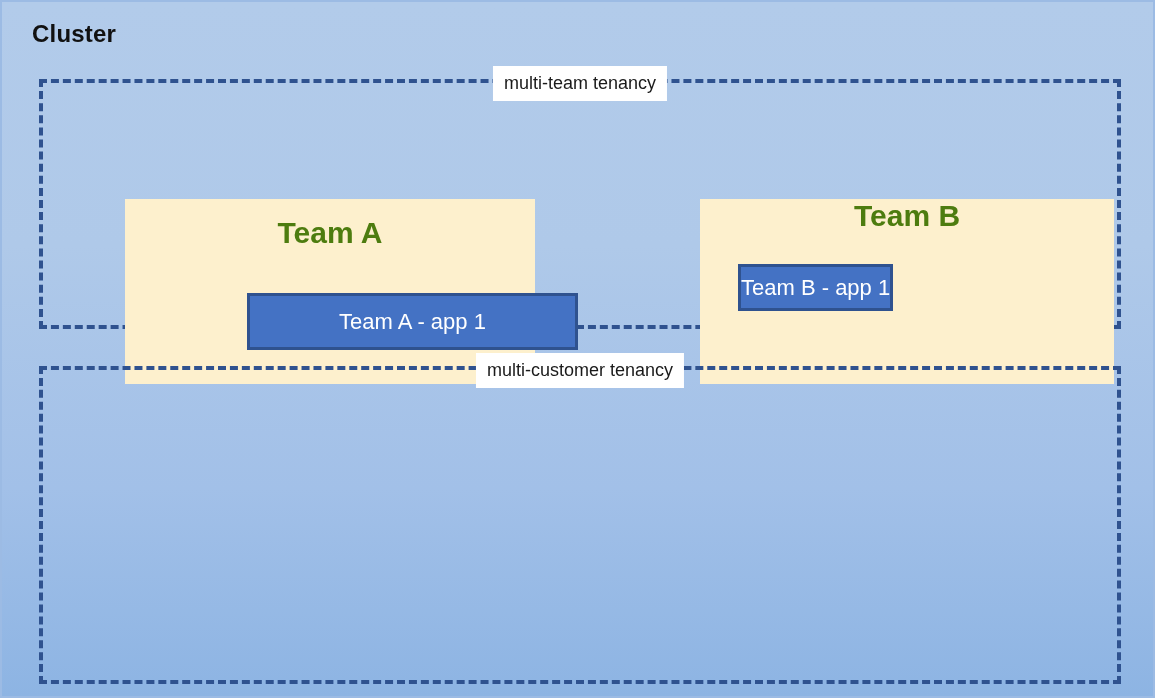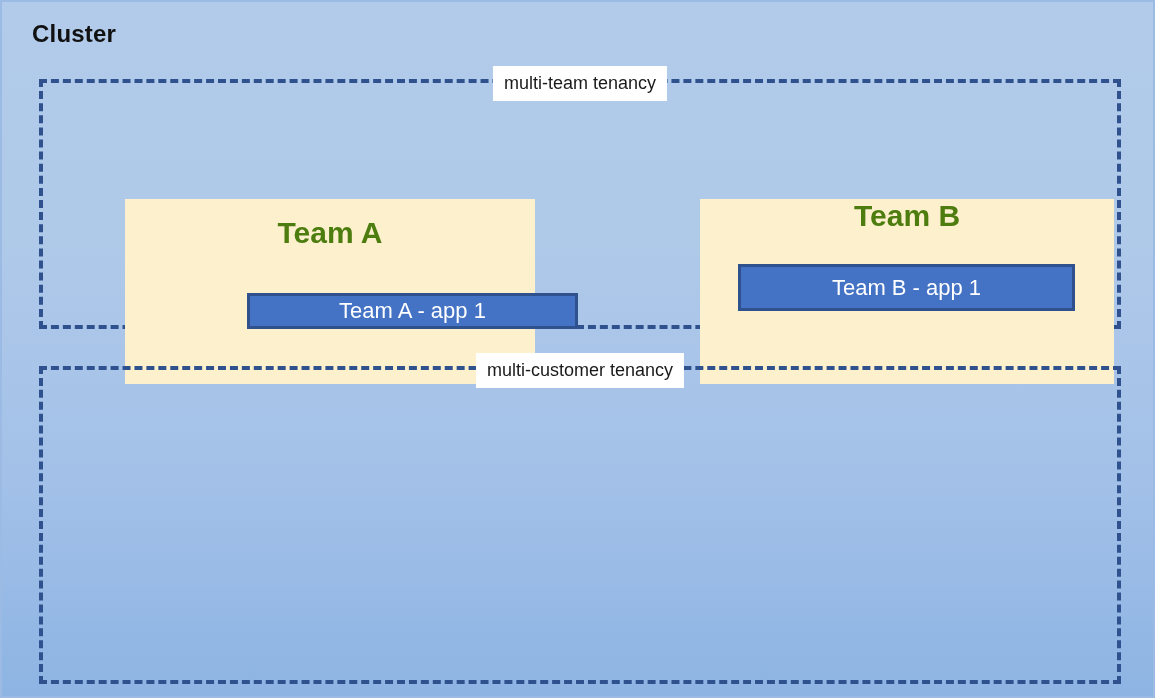--- a/index.html
+++ b/index.html
@@ -120,30 +120,30 @@
     white-space: nowrap;
   }
 
   
   #team-a-apps {
     position: absolute;
     left: 122px;
     top: 94px;
     width: 331px;
   }
-  #team-a-apps .app-box { height: 36px; }
+  #team-a-apps .app-box { height: 57px; }
 
   
   #team-b-apps {
     position: absolute;
     left: 38px;
     top: 65px;
     width: 337px;
     display: flex;
-    flex-direction: column;
+    flex-direction: row;
     gap: 11px;
   }
   #team-b-apps .app-box { height: 47px; }
 </style>
 </head>
 <body>
 
 <div id="canvas">
 
   <div class="cluster">

